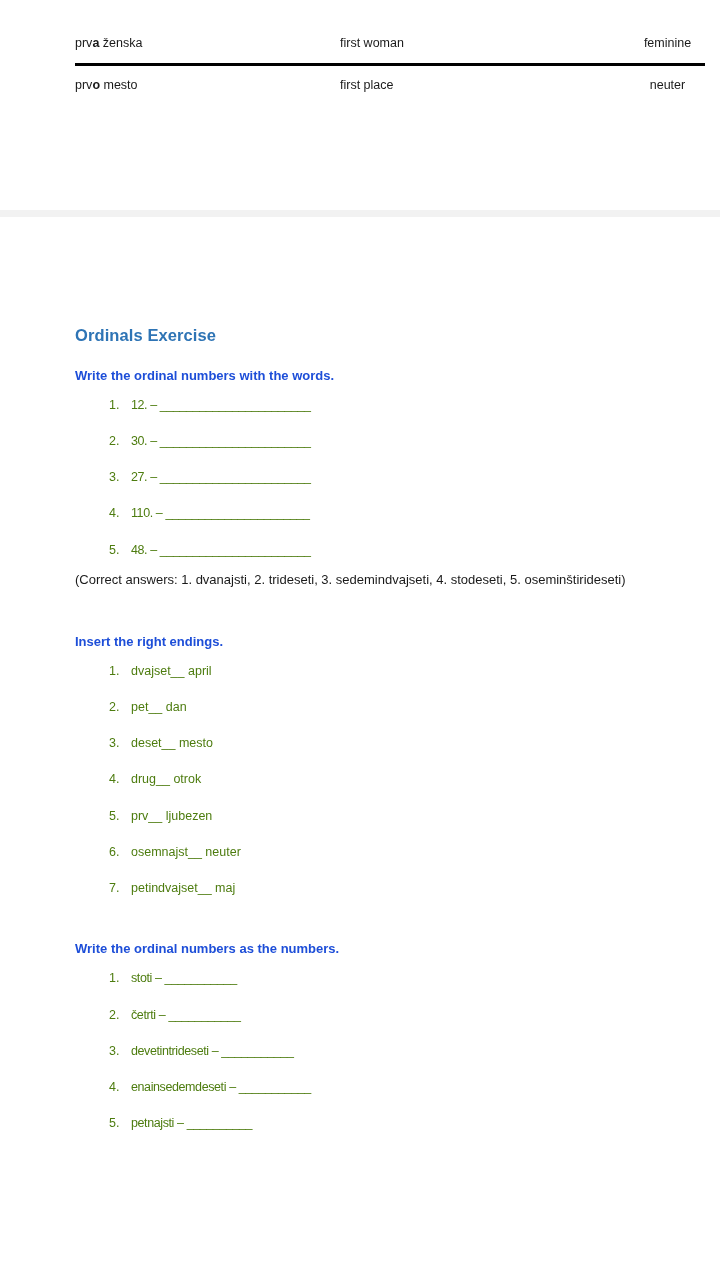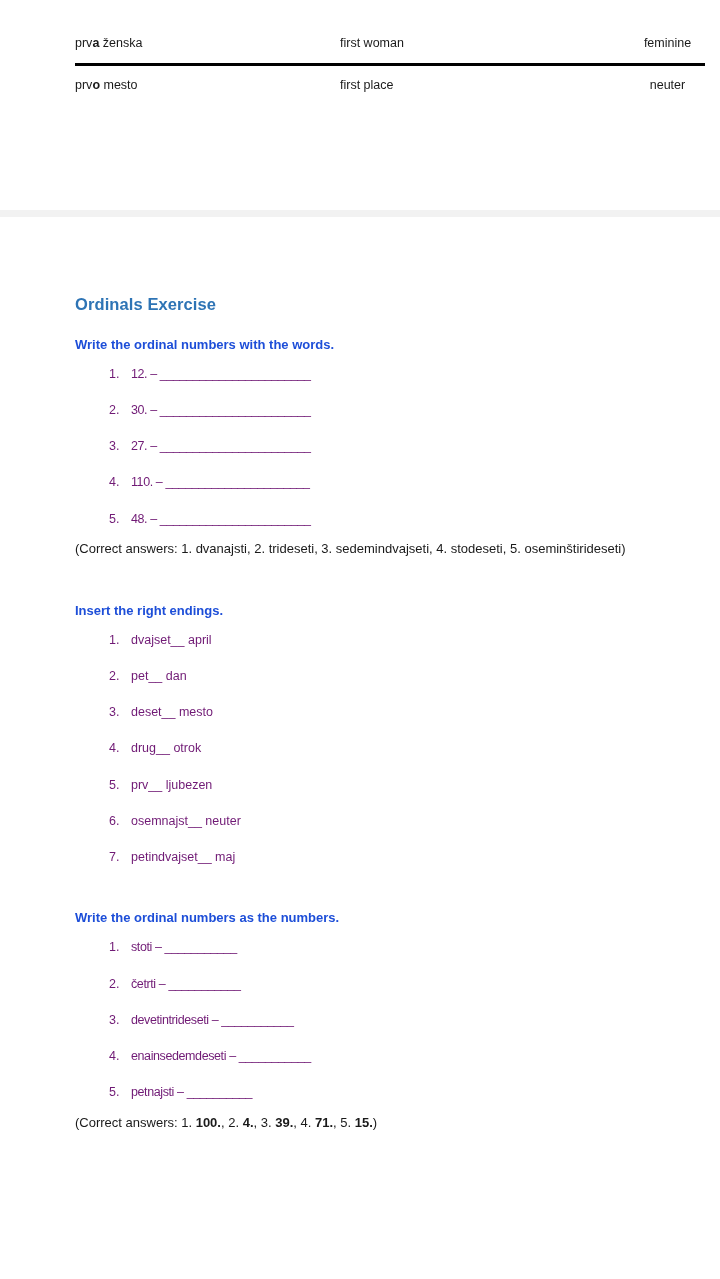--- a/index.html
+++ b/index.html
@@ -49,21 +49,21 @@
     left: 0;
     top: 210px;
     width: 720px;
     height: 7px;
     background: #f2f2f2;
   }
 
   
   .page-two {
     position: absolute;
-    top: 200px;
+    top: 231px;
     left: 0;
     width: 720px;
   }
   .content {
     padding-left: 75px;
     padding-right: 20px;
     padding-top: 95px;
   }
 
   h2.section-heading {
@@ -90,21 +90,21 @@
     margin: 0;
     padding: 0 0 0 48px;
     list-style-position: outside;
     list-style-type: decimal;
   }
   ol.ex-list li {
     font-size: 12.5px;
     line-height: 1.3;
     margin: 0 0 20px 0;
     padding-left: 8px;
-    color: #701a75;
+    color: #4d7c0f;
   }
   ol.ex-list li:last-child {
     margin-bottom: 0;
   }
   .fill-line {
     letter-spacing: -0.4px;
   }
 
   .answers {
     font-size: 13px;
@@ -163,16 +163,15 @@
     </ol>
 
     <h3 class="task-heading spaced-top">Write the ordinal numbers as the numbers.</h3>
     <ol class="ex-list">
       <li><span class="fill-line">stoti – ___________</span></li>
       <li><span class="fill-line">četrti – ___________</span></li>
       <li><span class="fill-line">devetintrideseti – ___________</span></li>
       <li><span class="fill-line">enainsedemdeseti – ___________</span></li>
       <li><span class="fill-line">petnajsti – __________</span></li>
     </ol>
-    <p class="answers"><span>(Correct answers: 1. </span><b>100.</b><span>, 2. </span><b>4.</b><span>, 3. </span><b>39.</b><span>, 4. </span><b>71.</b><span>, 5. </span><b>15.</b><span>)</span></p>
 
   </div>
 </div>
 
 </body></html>

